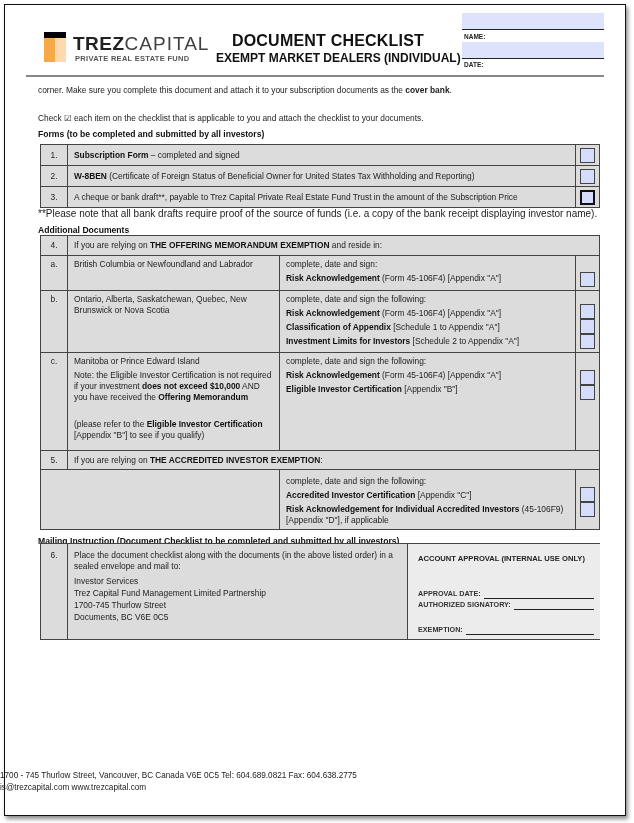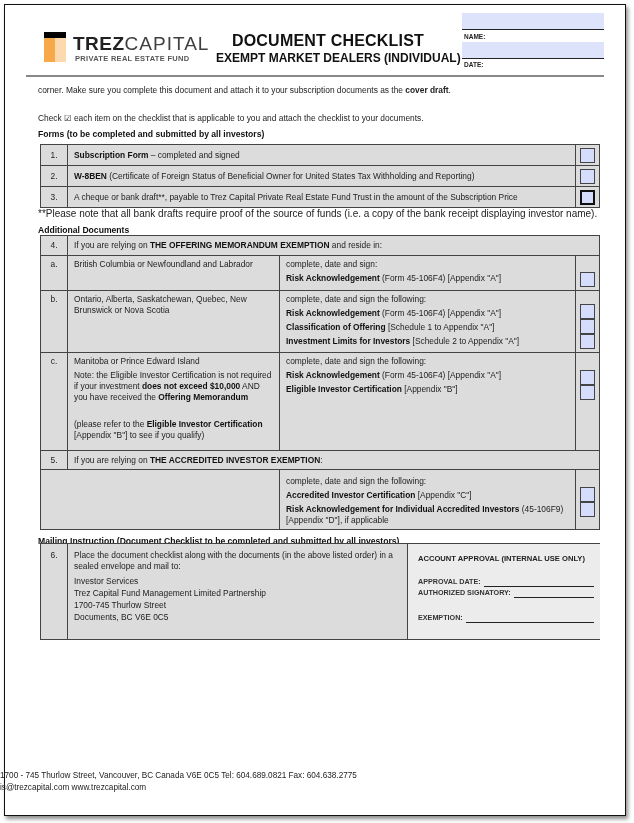--- a/index.html
+++ b/index.html
@@ -43,21 +43,21 @@
   .tbl b { font-weight: bold; color: #111; }
 
   .cb { display: block; width: 15px; height: 15px; background: #d6dcfb; border: 1px solid #444; margin: 0 auto; }
   .cb.dark { border: 2px solid #111; }
 
   .tbl1 { left: 40px; top: 144px; width: 560px; }
   .tbl2 { left: 40px; top: 235px; width: 560px; }
   .tbl3 { left: 40px; top: 543px; width: 560px; }
 
   .approval { background: #ececec !important; }
-  .appr-title { font-size: 7.6px; font-weight: bold; color: #222; margin-top: 6px; margin-bottom: 12px; }
+  .appr-title { font-size: 7.6px; font-weight: bold; color: #222; margin-top: 6px; margin-bottom: 24px; }
   .appr-line { font-size: 7.2px; font-weight: bold; color: #333; margin-top: 10px; white-space: nowrap; display: flex; align-items: flex-end; }
   .appr-line .ul { flex: 1; border-bottom: 1px solid #222; height: 8px; margin-left: 3px; }
 
   .footer { position: absolute; left: 0; width: 634px; text-align: left; font-size: 8.2px; color: #222; }
 </style>
 </head>
 <body>
 
 <div class="page"></div>
 
@@ -75,21 +75,21 @@
 <div class="doc-subtitle">EXEMPT MARKET DEALERS (INDIVIDUAL)</div>
 
 <div class="field-box" style="top:13px;"></div>
 <div class="field-label" style="top:33px;">NAME:</div>
 <div class="field-box" style="top:42px;"></div>
 <div class="field-label" style="top:61px;">DATE:</div>
 
 <div class="rule"></div>
 
 <div class="p" style="top:85px;">
-  <div><span>corner. Make sure you complete this document and attach it to your subscription documents as the </span><b>cover draft</b><span>.</span></div>
+  <div><span>corner. Make sure you complete this document and attach it to your subscription documents as the </span><b>cover bank</b><span>.</span></div>
 </div>
 <div class="p" style="top:113px;">
   <span>Check </span><span>☑</span><span> each item on the checklist that is applicable to you and attach the checklist to your documents.</span>
 </div>
 
 <div class="sec" style="top:129px;">Forms (to be completed and submitted by all investors)</div>
 
 <table class="tbl tbl1">
   <colgroup>
       <col style="width:27px">
@@ -149,21 +149,21 @@
           <span class="cb"></span>
         </td>
   </tr>
 
   <tr style="height:62px;">
     <td class="num">b.</td>
     <td>Ontario, Alberta, Saskatchewan, Quebec, New Brunswick or Nova Scotia</td>
     <td>
       <div style="margin-bottom:3px">complete, date and sign the following:</div>
       <div style="margin-bottom:3px"><b>Risk Acknowledgement</b><span> (Form 45-106F4) [Appendix "A"]</span></div>
-      <div style="margin-bottom:3px"><b>Classification of Offering</b><span> [Schedule 1 to Appendix "A"]</span></div>
+      <div style="margin-bottom:3px"><b>Classification of Appendix</b><span> [Schedule 1 to Appendix "A"]</span></div>
       <div><b>Investment Limits for Investors</b><span> [Schedule 2 to Appendix "A"]</span></div>
     </td>
     <td class="chk" style="vertical-align:bottom; padding-bottom:3px">
       <span class="cb"></span>
       <span class="cb"></span>
       <span class="cb"></span>
     </td>
   </tr>
 
   <tr style="height:98px;">

